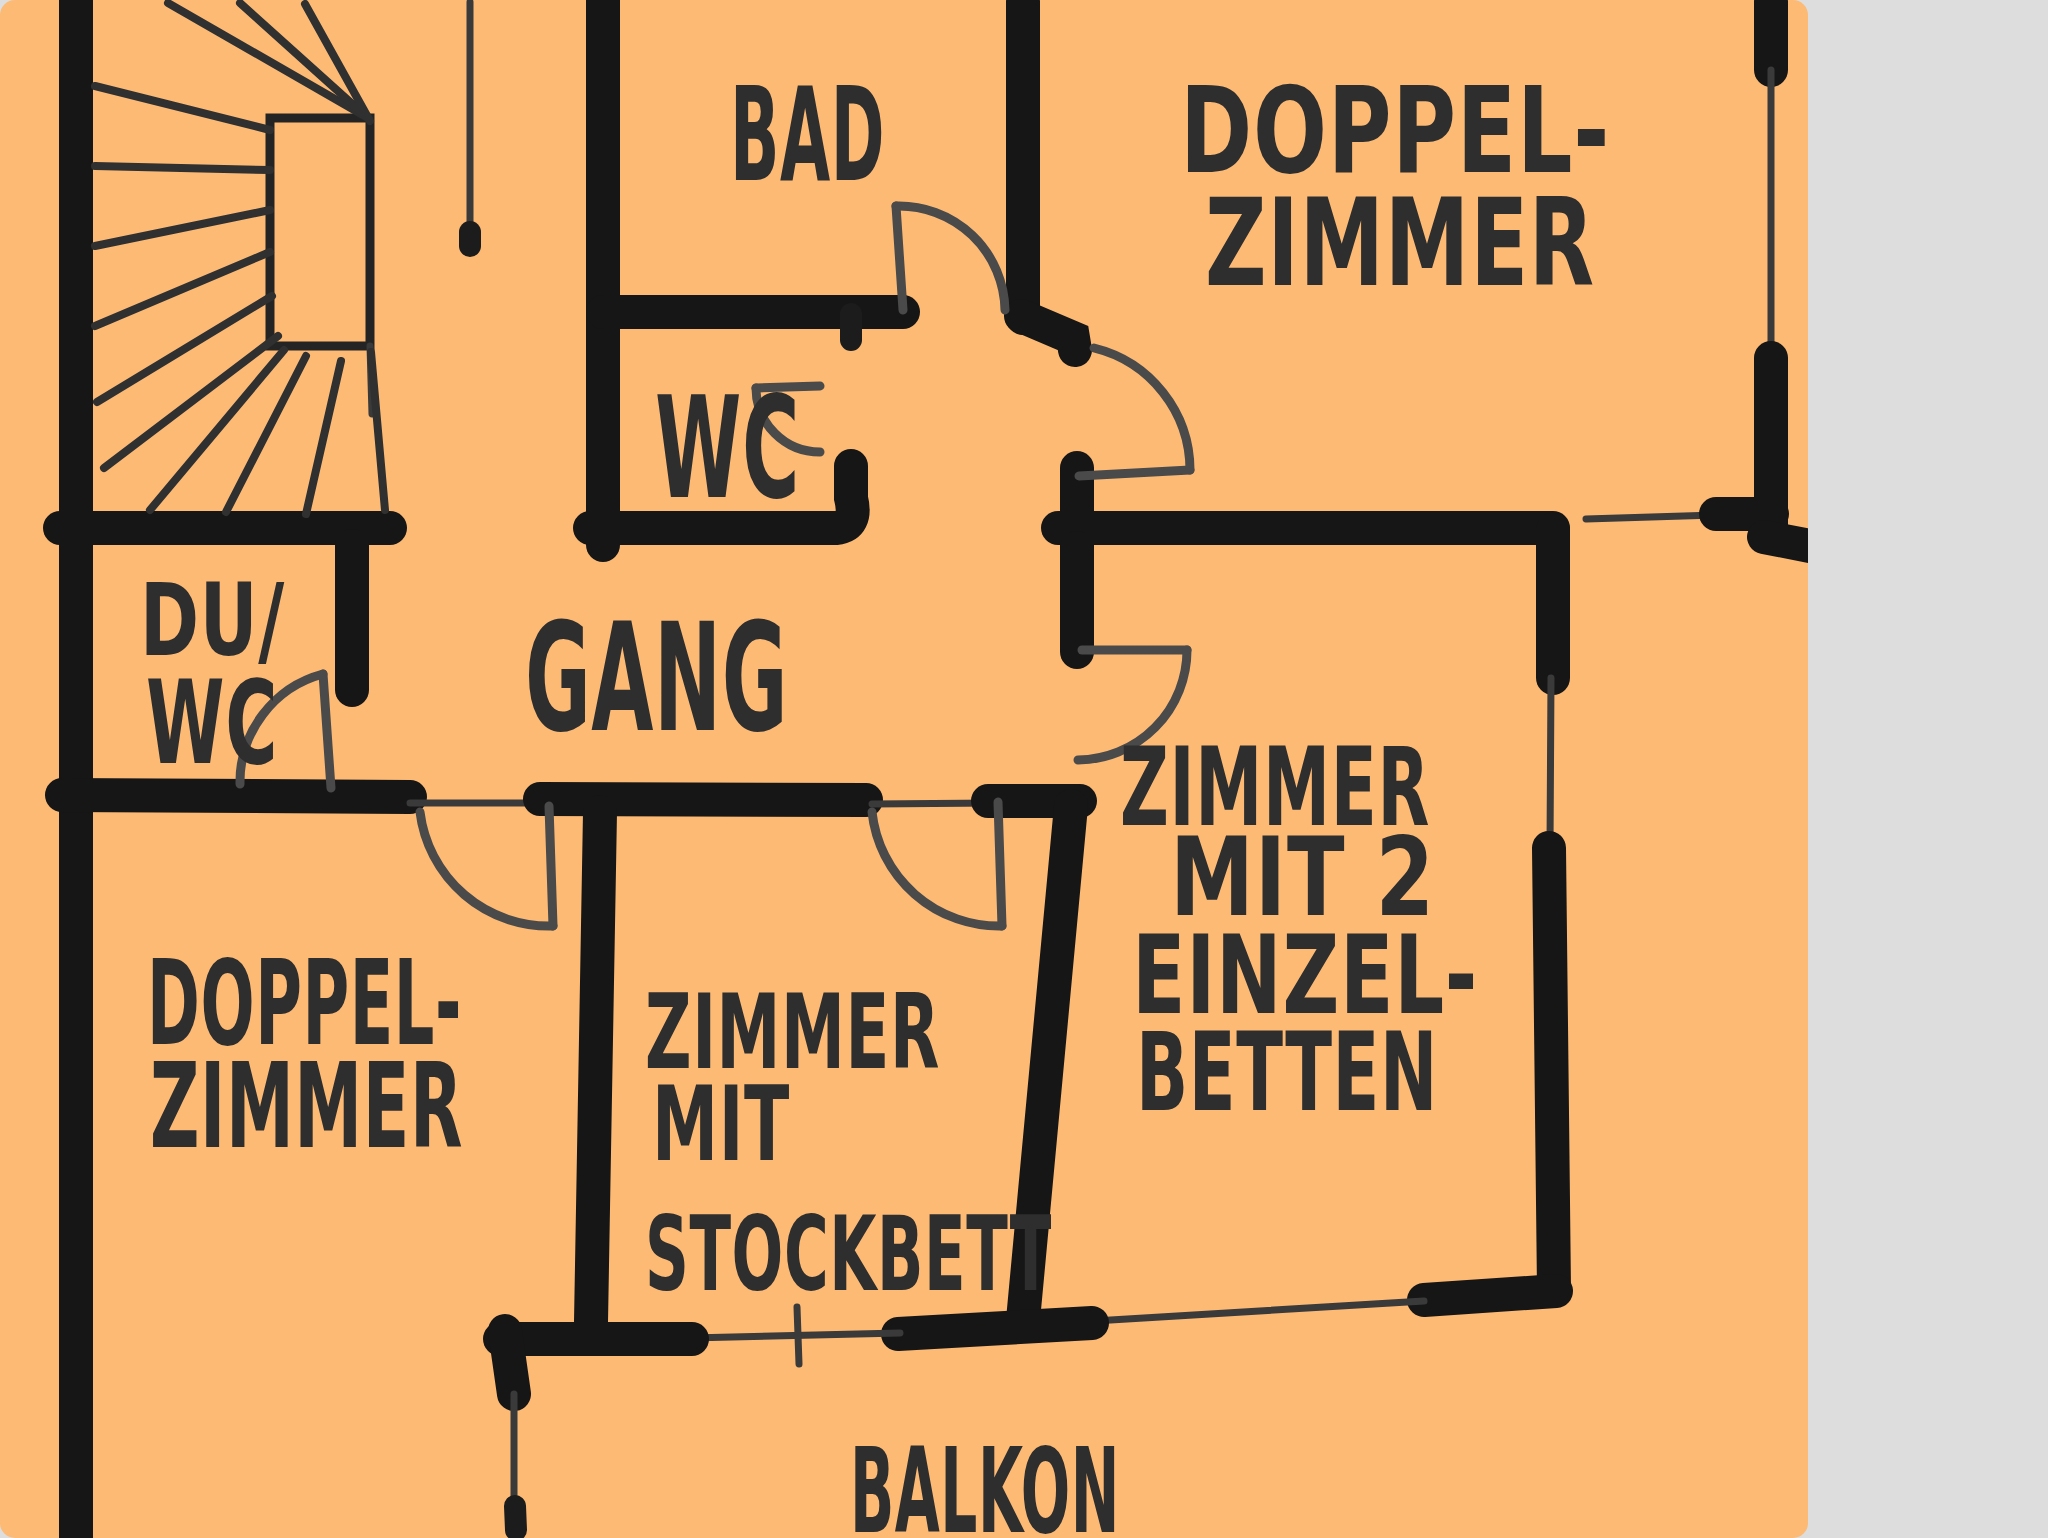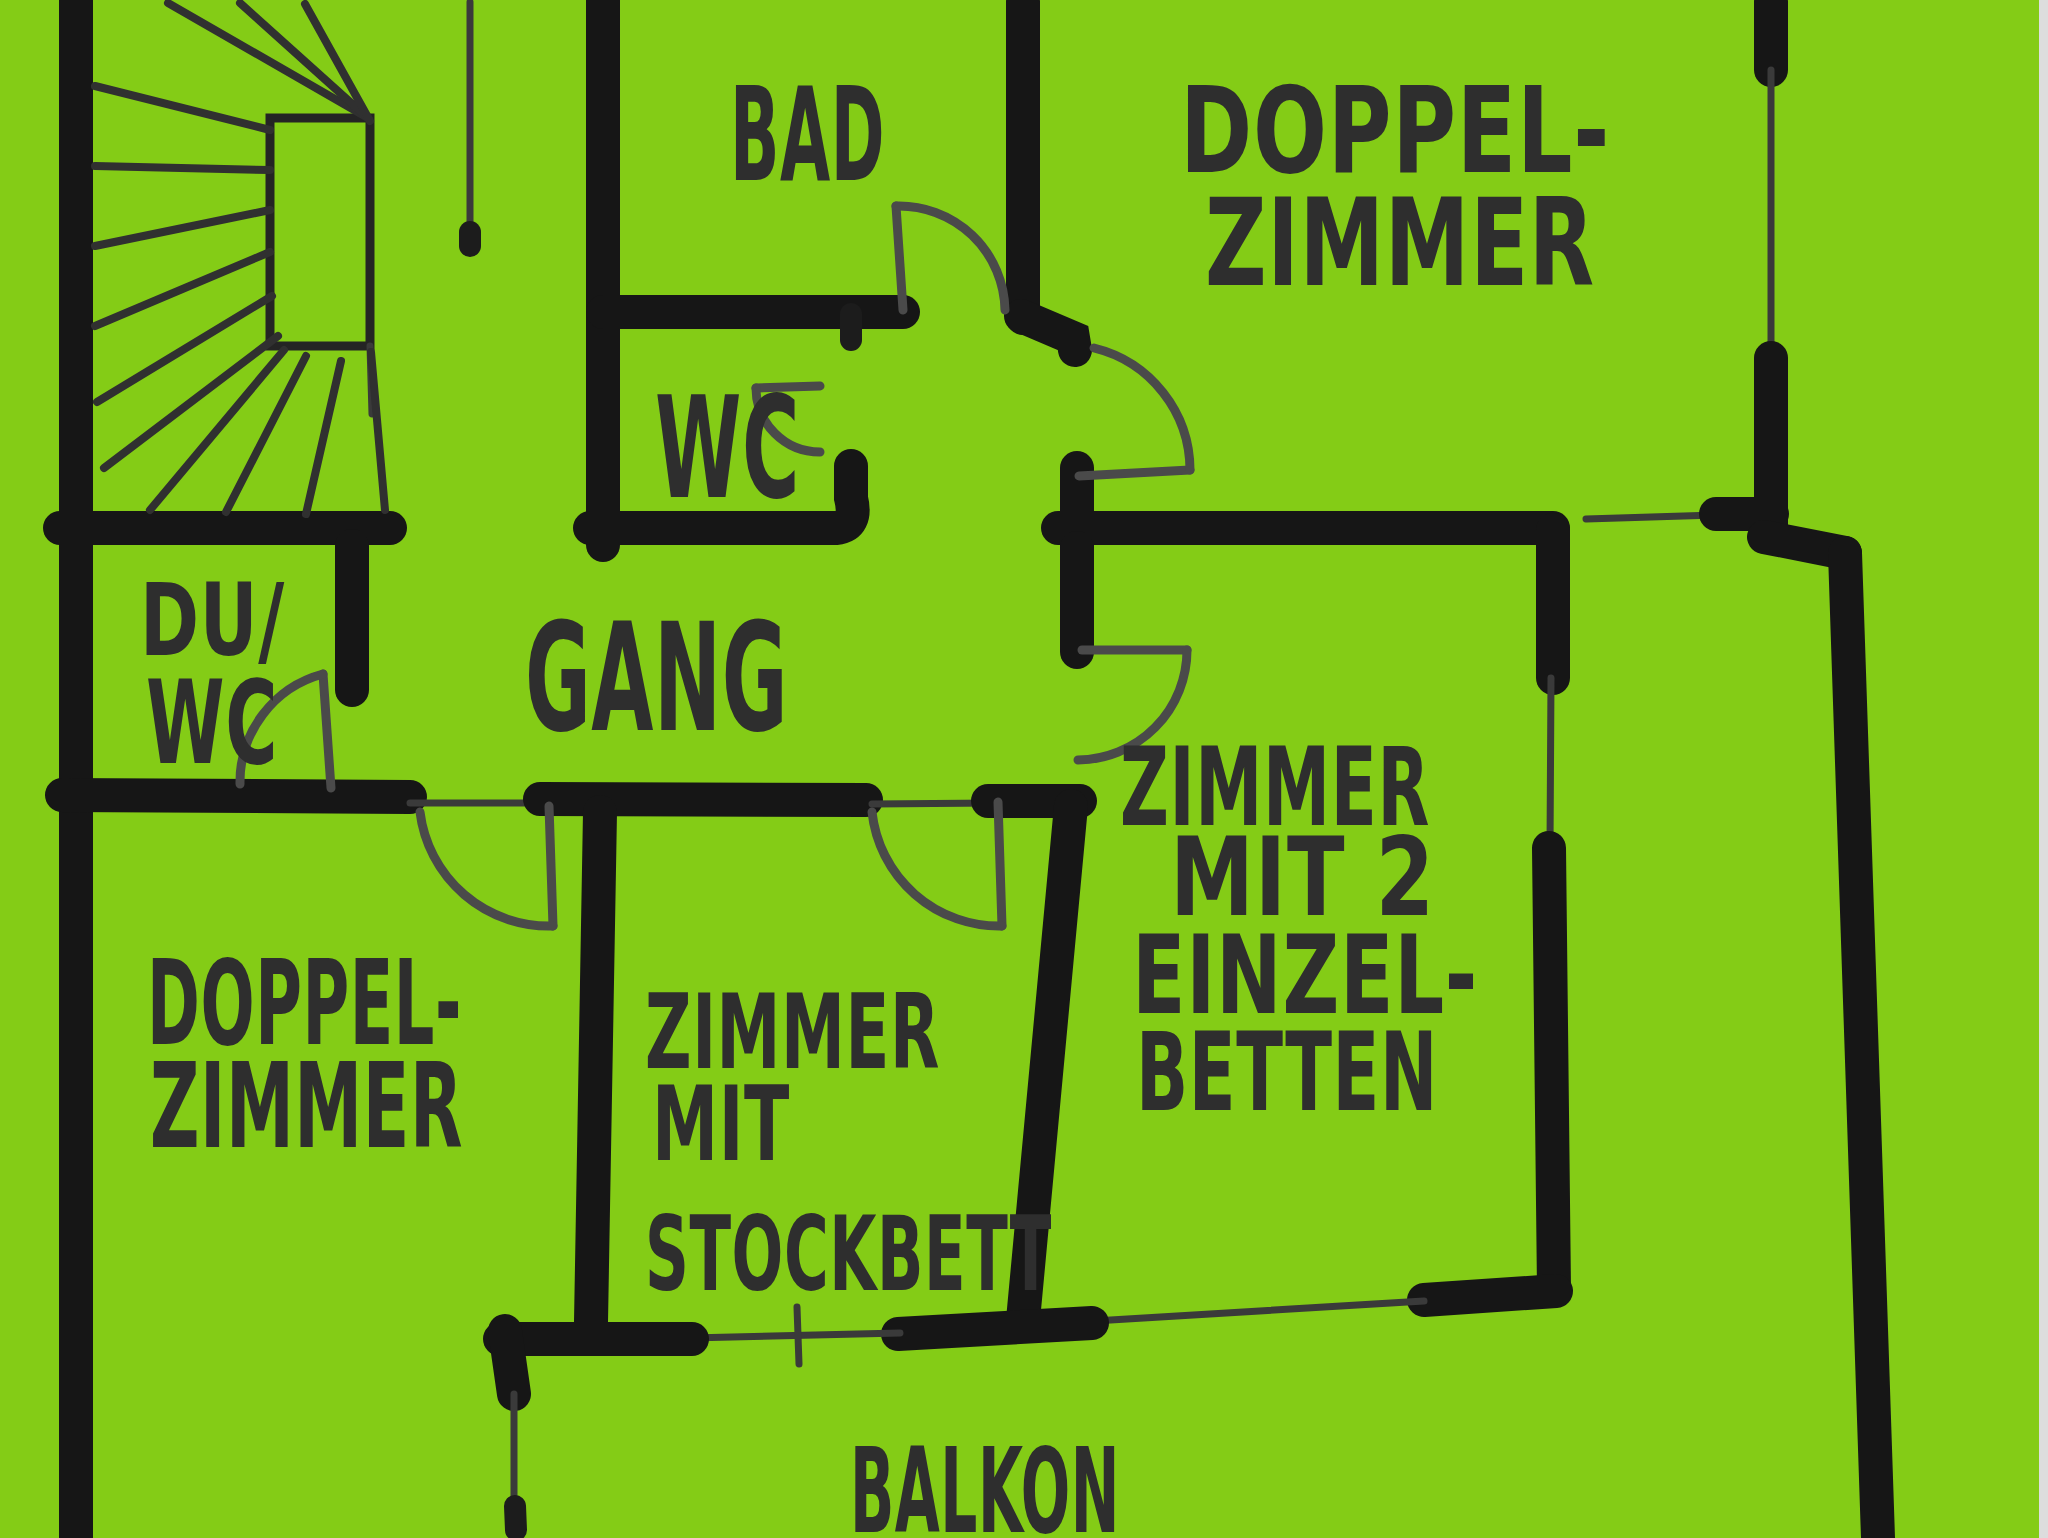--- a/index.html
+++ b/index.html
@@ -1,16 +1,16 @@
 <!DOCTYPE html>
 <html><head>
 <meta charset="utf-8">
 <style>
   html,body{margin:0;padding:0;background:#ddd;}
-  .page{width:2039px;height:1538px;position:relative;background:#84cc16;overflow:hidden;}
+  .page{width:1808px;height:1538px;position:relative;background:#fdba74;overflow:hidden;border-radius:15px;}
   svg{display:block;width:2048px;height:1538px;}
   .wall{stroke:#161616;stroke-width:34;stroke-linecap:round;fill:none;}
   .wall-med{stroke:#1c1c1c;stroke-width:22;stroke-linecap:round;fill:none;}
   .thin{stroke:#3a3a3a;stroke-width:7;stroke-linecap:round;fill:none;}
   .door{stroke:#4a4a4a;stroke-width:9;stroke-linecap:round;fill:none;}
   .tread{stroke:#303030;stroke-width:8;stroke-linecap:round;fill:none;}
   .newel{stroke:#242424;stroke-width:9;fill:none;}
   .lbl{font-family:"DejaVu Sans","Liberation Sans",sans-serif;font-weight:600;fill:#2e2e2e;letter-spacing:1px;}
 </style>
 </head>

